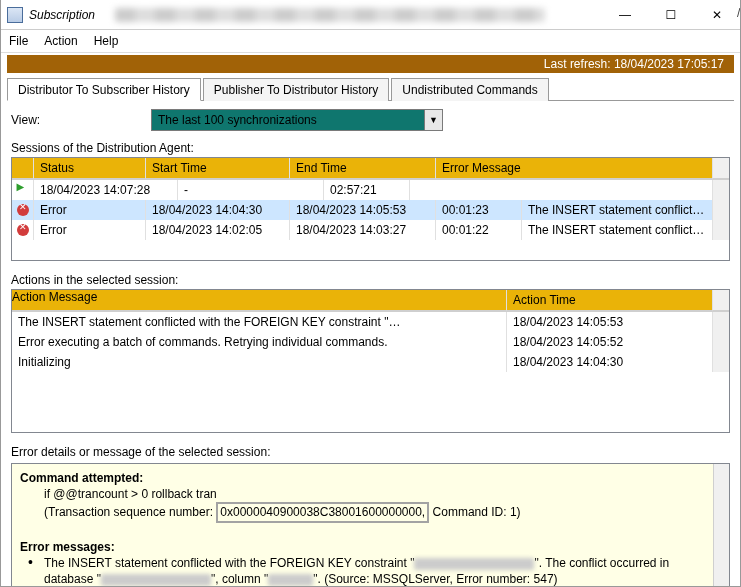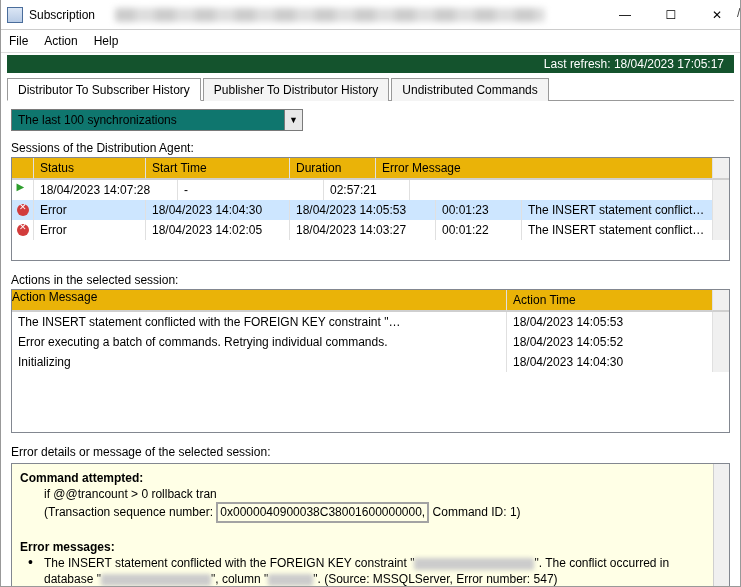--- a/index.html
+++ b/index.html
@@ -23,21 +23,21 @@
     background: #fff;
     padding: 0 0 0 6px;
   }
   .titlebar-icon {
     width: 16px; height: 16px;
     border: 1px solid #4a6d9b;
     background: linear-gradient(#dbe6f5,#b9cce6);
     margin-right: 6px;
     display:flex;align-items:center;justify-content:center;
   }
-  .titlebar-title { flex: 0 0 auto; margin-right:20px;}
+  .titlebar-title { flex: 0 0 auto; margin-right:20px;font-style:italic;}
   .titlebar-blur {
     flex: 0 0 auto;
     width: 430px; height: 14px;
     background: repeating-linear-gradient(90deg,#ccc 0 20px,#ddd 20px 40px);
     filter: blur(3px);
     border-radius:2px;
   }
   .titlebar-spacer { flex:1; }
   .winbtns { display:flex; height:100%; }
   .winbtn {
@@ -52,21 +52,21 @@
     font-size:12px; color:#444;
   }
   .menubar {
     display:flex;
     padding: 4px 8px;
     gap: 16px;
     border-bottom:1px solid #ddd;
   }
   .menuitem { cursor:default; }
   .refreshbar {
-    background:#14532d;
+    background:#a16207;
     color:#fff;
     text-align:right;
     padding:2px 10px;
     font-size:12px;
     margin: 2px 6px 4px 6px;
   }
   .content {
     padding: 0 6px 6px 6px;
   }
   .tabs {
@@ -219,34 +219,35 @@
 
 <div class="content">
 
   <div class="tabs">
     <div class="tab active">Distributor To Subscriber History</div>
     <div class="tab">Publisher To Distributor History</div>
     <div class="tab">Undistributed Commands</div>
   </div>
 
   <div class="viewrow">
+    <label>View:</label>
     <div class="select">
       <span class="selval">The last 100 synchronizations</span>
       <span class="selbtn">▼</span>
     </div>
   </div>
 
   <div class="section-caption">Sessions of the Distribution Agent:</div>
 
   <div class="grid sess">
     <div class="ghead">
       <div class="gh"></div>
       <div class="gh c-status">Status</div>
       <div class="gh c-start">Start Time</div>
-      <div class="gh c-dur">Duration</div>
+      <div class="gh c-end">End Time</div>
       <div class="gh c-err">Error Message</div>
       <div class="gh c-scroll"></div>
     </div>
     <div class="gridbody">
       <div class="grow">
         <div class="gc icon">
             <span class="status-icon status-run"></span>
           </div>
         <div class="gc c-start">18/04/2023 14:07:28</div>
         <div class="gc c-end">-</div>

